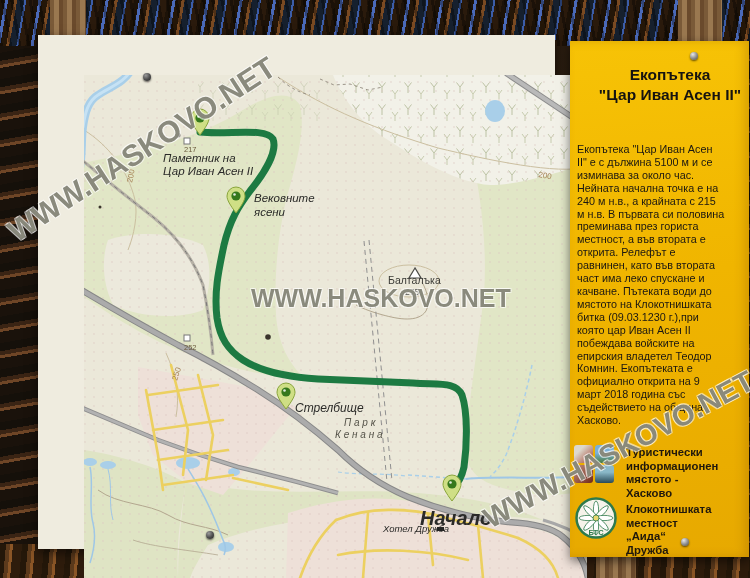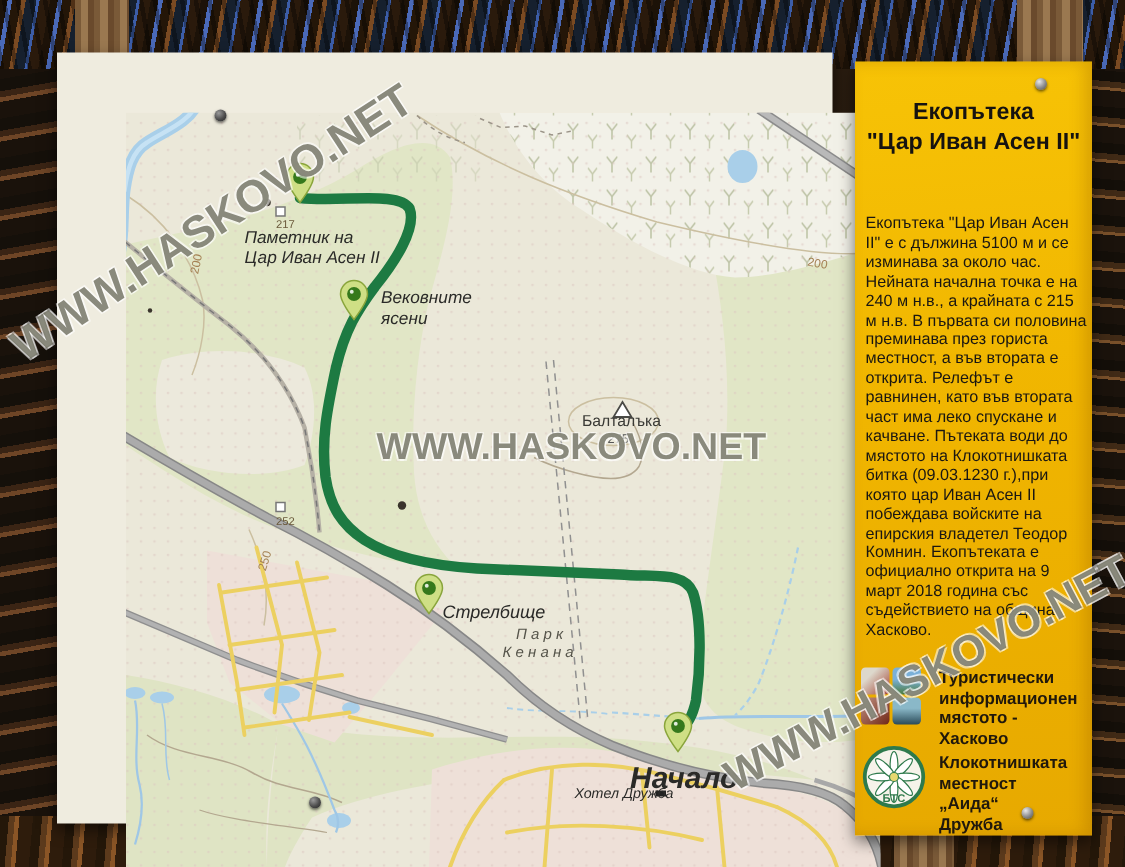--- a/index.html
+++ b/index.html
@@ -25,21 +25,21 @@
   
   #board{position:absolute;left:38px;top:35px;width:517px;height:514px;background:#efecdf;
     box-shadow:0 4px 10px rgba(0,0,0,.55);}
   #mapwrap{position:absolute;left:46px;top:40px;width:503px;height:503px;overflow:hidden;
     box-shadow:inset -6px 0 8px rgba(0,0,0,.12), inset 0 -4px 6px rgba(0,0,0,.08);}
   #mapwrap svg{display:block;}
   
   #panel{position:absolute;left:570px;top:41px;width:158px;height:516px;
     background:linear-gradient(175deg,#f7c306 0%,#f0b500 45%,#e7a900 100%);
     box-shadow:0 4px 10px rgba(0,0,0,.55), inset -5px 0 10px rgba(130,75,0,.25);
-    color:#161310;}
+    color:#161310;padding-left:21px;}
   #panel .title{margin-top:24px;text-align:center;font-weight:bold;font-size:15.5px;line-height:20px;}
   #panel .body{position:absolute;left:7px;top:102px;width:148px;font-size:10.8px;line-height:12.9px;
     color:#1a1712;text-align:left;}
   .org{position:absolute;left:4px;}
   .org .txt{position:absolute;left:52px;top:1px;font-weight:bold;font-size:11.3px;line-height:13.6px;color:#20180c;}
   #org1{top:404px;} #org2{top:455px;}
   .ticlogo{width:40px;height:38px;display:grid;grid-template-columns:19px 19px;grid-template-rows:18px 18px;gap:2px;}
   .ticlogo div{border-radius:3px;}
   .tic1{background:linear-gradient(135deg,#ddd8cc 30%,#a04030);}
   .tic2{background:linear-gradient(180deg,#7ab0d8 45%,#4a7a3a);}

